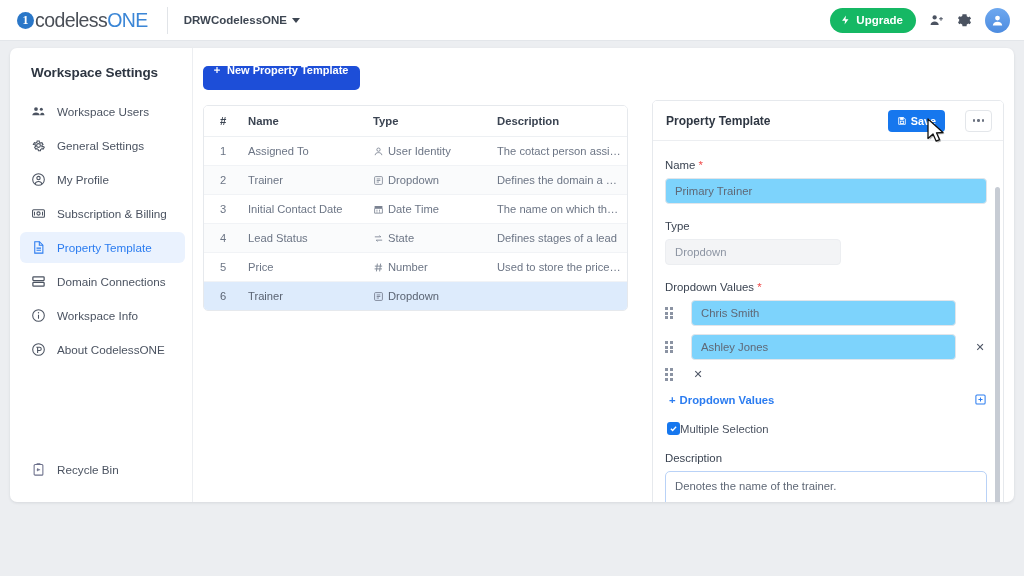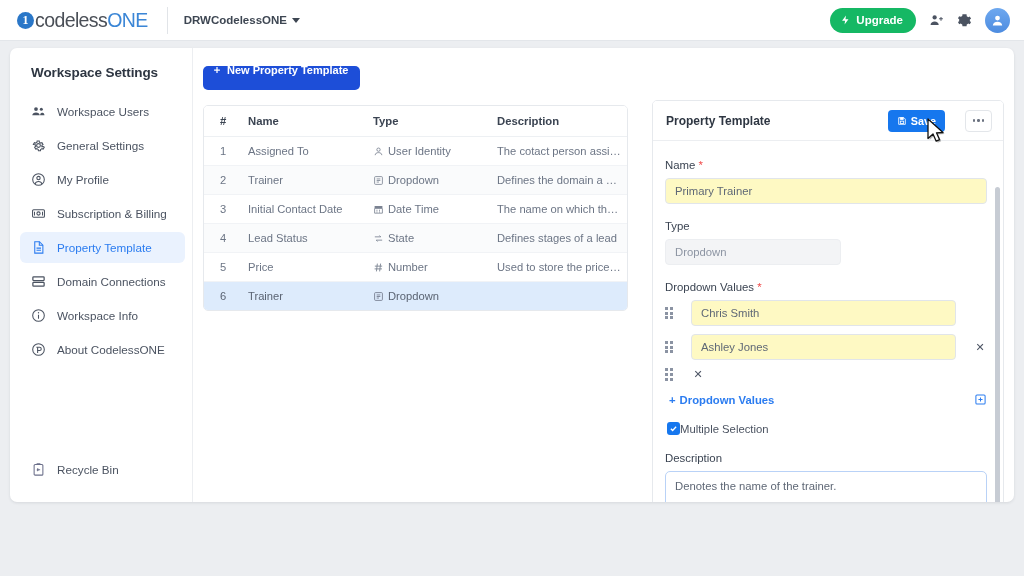--- a/index.html
+++ b/index.html
@@ -130,21 +130,21 @@
     background: #fff; display: flex; align-items: center; justify-content: center;
     gap: 2px; cursor: pointer;
   }
   .dot { width: 2.5px; height: 2.5px; border-radius: 50%; background: #6b7280; }
 
   .panel-body { padding: 18px 16px 0 12px; position: relative; height: 425px; }
   .fl { font-size: 11.4px; color: #3b4452; margin-bottom: 7px; }
   .req { color: #f04a4a; }
   .fi {
     width: 100%; height: 26px; border: 1px solid #e1e5ea; border-radius: 4px;
-    font-size: 11.3px; color: #5f6876; padding: 0 9px; background: #fef9c3;
+    font-size: 11.3px; color: #5f6876; padding: 0 9px; background: #7dd3fc;
     font-family: "Liberation Sans", sans-serif; outline: none;
   }
   .fi.readonly { background: #f3f4f6; border-color: #eceef1; color: #8d95a3; width: 176px; }
   .fgroup { margin-bottom: 16px; }
 
   .dd-row { display: flex; align-items: center; gap: 17px; margin-bottom: 8px; }
   .grip { width: 9px; display: grid; grid-template-columns: 3px 3px; gap: 1.6px; flex: 0 0 9px; }
   .grip i { width: 3px; height: 3px; background: #8b93a3; display: block; }
   .dd-row input { flex: 1; }
   .xbtn { width: 14px; text-align: center; color: #4d5565; font-size: 11px; cursor: pointer; flex: 0 0 14px; }

